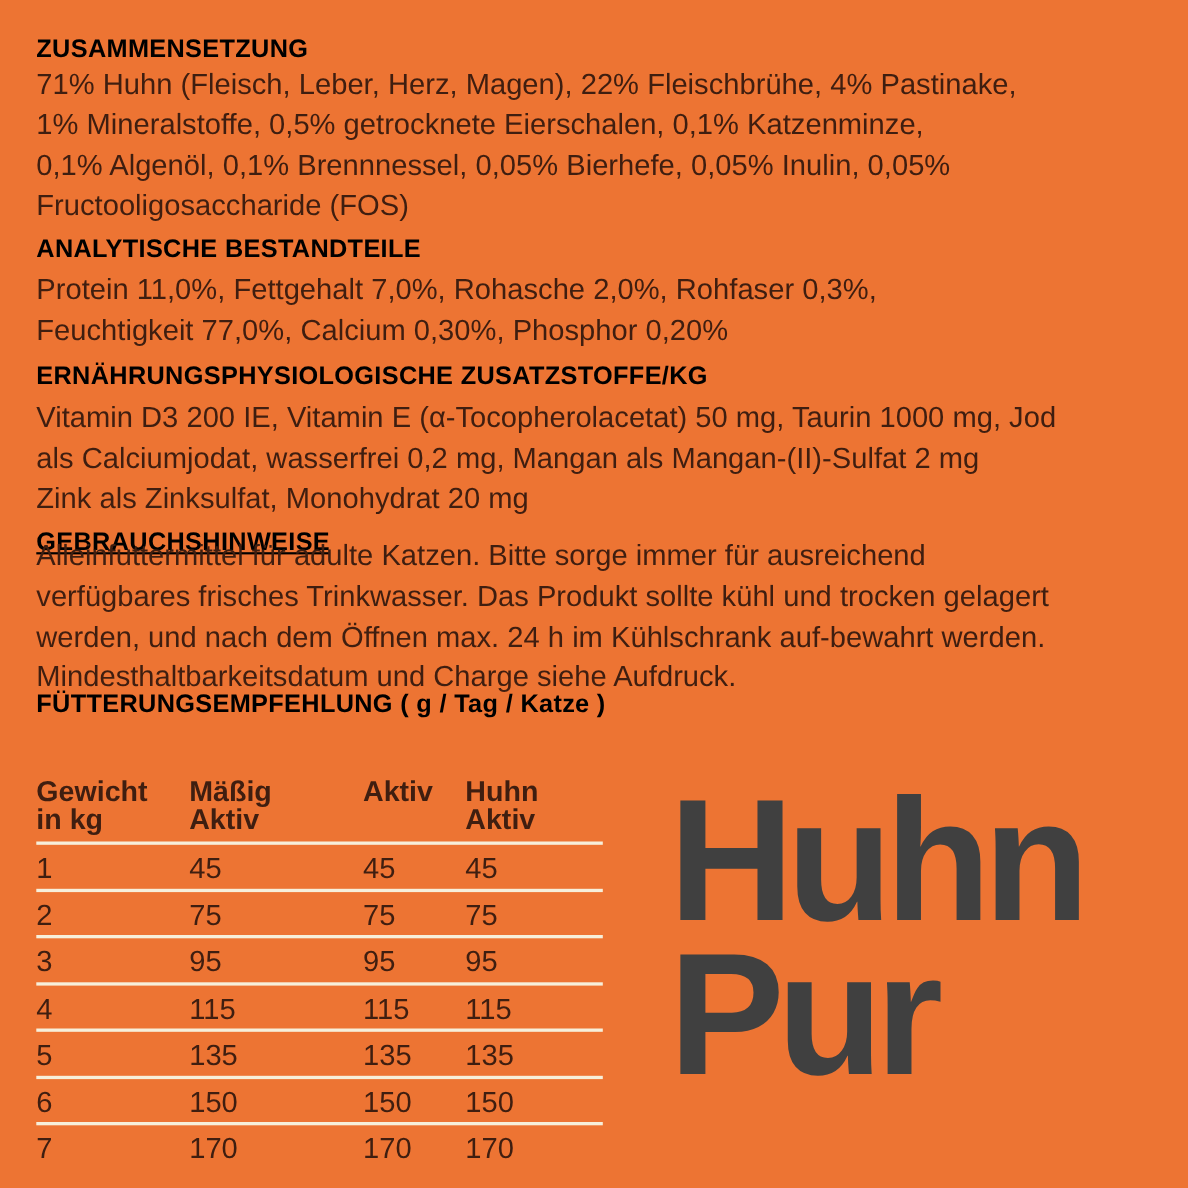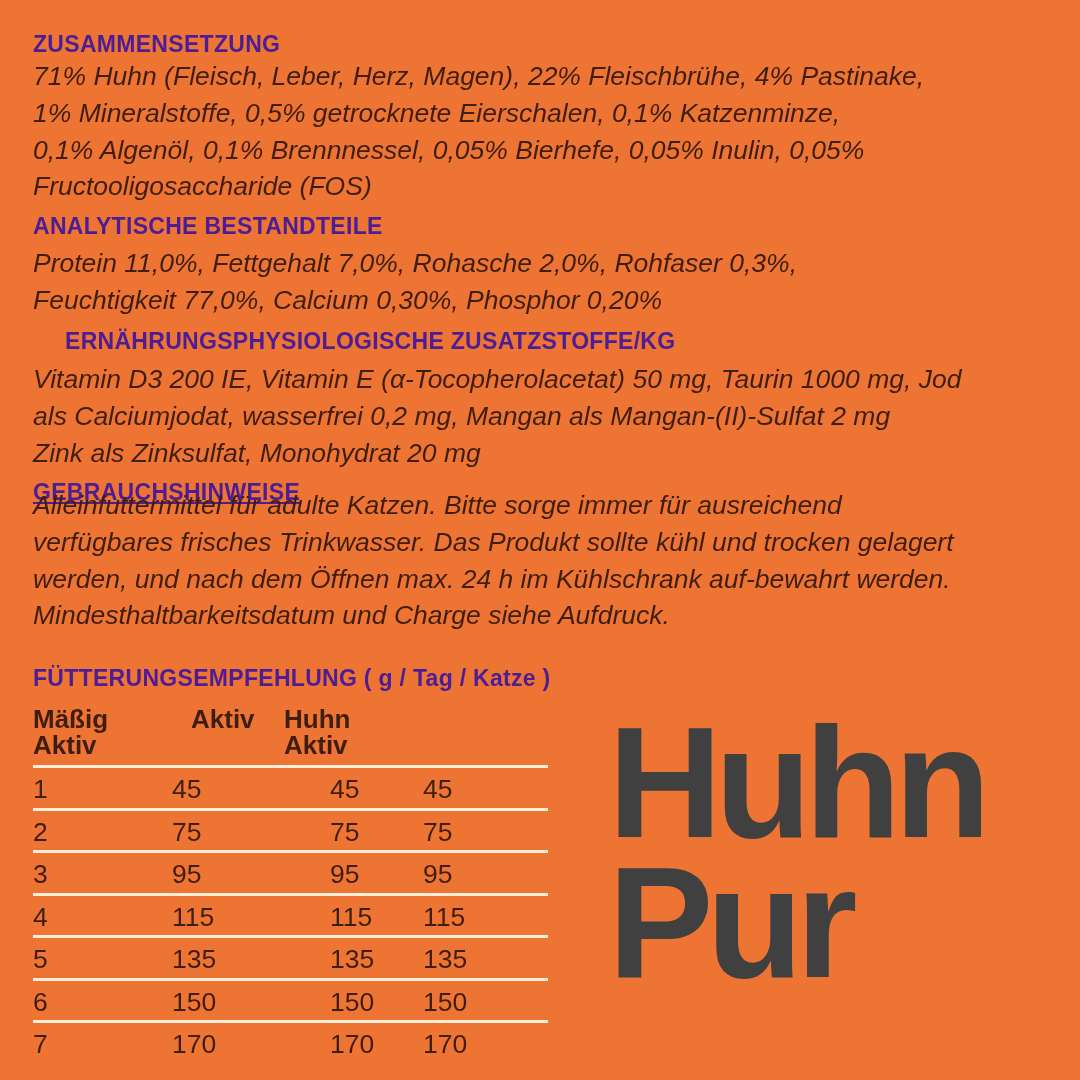--- a/index.html
+++ b/index.html
@@ -5,39 +5,38 @@
   html,body { margin:0; padding:0; }
   body {
     width:1080px; height:1080px;
     background:#ED7433;
     position:relative;
     overflow:hidden;
     font-family:"Liberation Sans", sans-serif;
   }
   .sec-h {
     position:absolute; left:33px;
-    color:#4c1d95;
+    color:#000000;
     font-weight:bold;
     font-size:23px;
     letter-spacing:0.3px;
     white-space:pre;
   }
   .sec-b {
     position:absolute; left:33px;
     color:#3F1E10;
     font-size:26.5px;
     line-height:36.8px;
     white-space:pre;
-    font-style:italic;
   }
   #sec1-h { top:31px; }  #sec1-b { top:58px; }
   #sec2-h { top:213px; } #sec2-b { top:245px; }
-  #sec3-h { top:328px;margin-left:32px; } #sec3-b { top:361px; }
+  #sec3-h { top:328px; } #sec3-b { top:361px; }
   #sec4-h { top:479px;text-decoration:underline; } #sec4-b { top:487px; }
-  #sec5-h { top:665px; }
+  #sec5-h { top:626px; }
 
   .ftable {
     position:absolute; left:33px; top:707px;
     width:515px;
     color:#3F1E10;
   }
   .thead {
     display:flex;
     font-weight:bold;
     font-size:26px;
@@ -88,20 +87,22 @@
 <div id="sec4-h" class="sec-h">GEBRAUCHSHINWEISE</div>
 <div id="sec4-b" class="sec-b">Alleinfuttermittel für adulte Katzen. Bitte sorge immer für ausreichend
 verfügbares frisches Trinkwasser. Das Produkt sollte kühl und trocken gelagert
 werden, und nach dem Öffnen max. 24 h im Kühlschrank auf-bewahrt werden.
 Mindesthaltbarkeitsdatum und Charge siehe Aufdruck.</div>
 
 <div id="sec5-h" class="sec-h">FÜTTERUNGSEMPFEHLUNG ( g / Tag / Katze )</div>
 
 <div class="ftable">
   <div class="thead">
+    <div class="col0">Gewicht
+in kg</div>
     <div class="col1">Mäßig
 Aktiv</div>
     <div class="col2">Aktiv</div>
     <div class="col3">Huhn
 Aktiv</div>
   </div>
   <div class="trow">
     <div class="col0">1</div>
     <div class="col1">45</div>
     <div class="col2">45</div>

